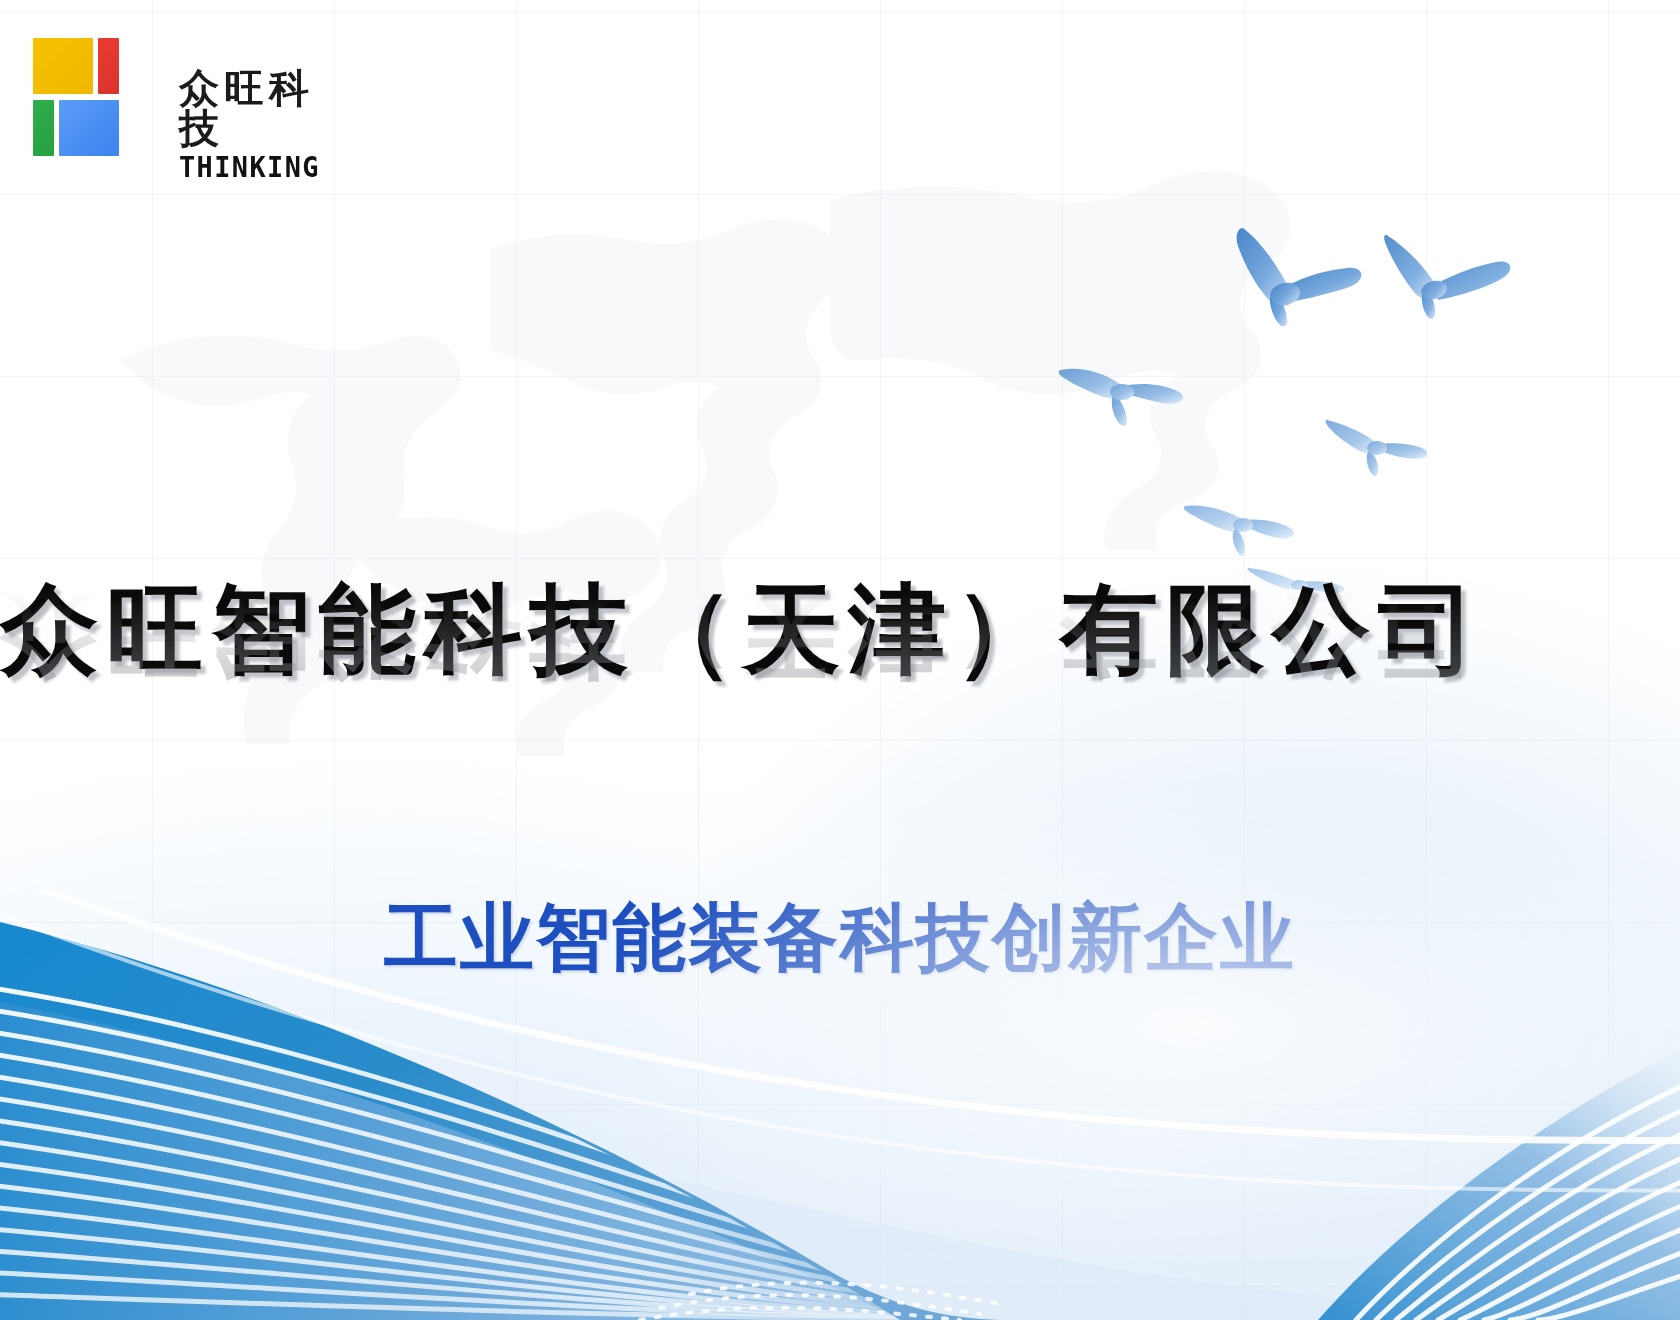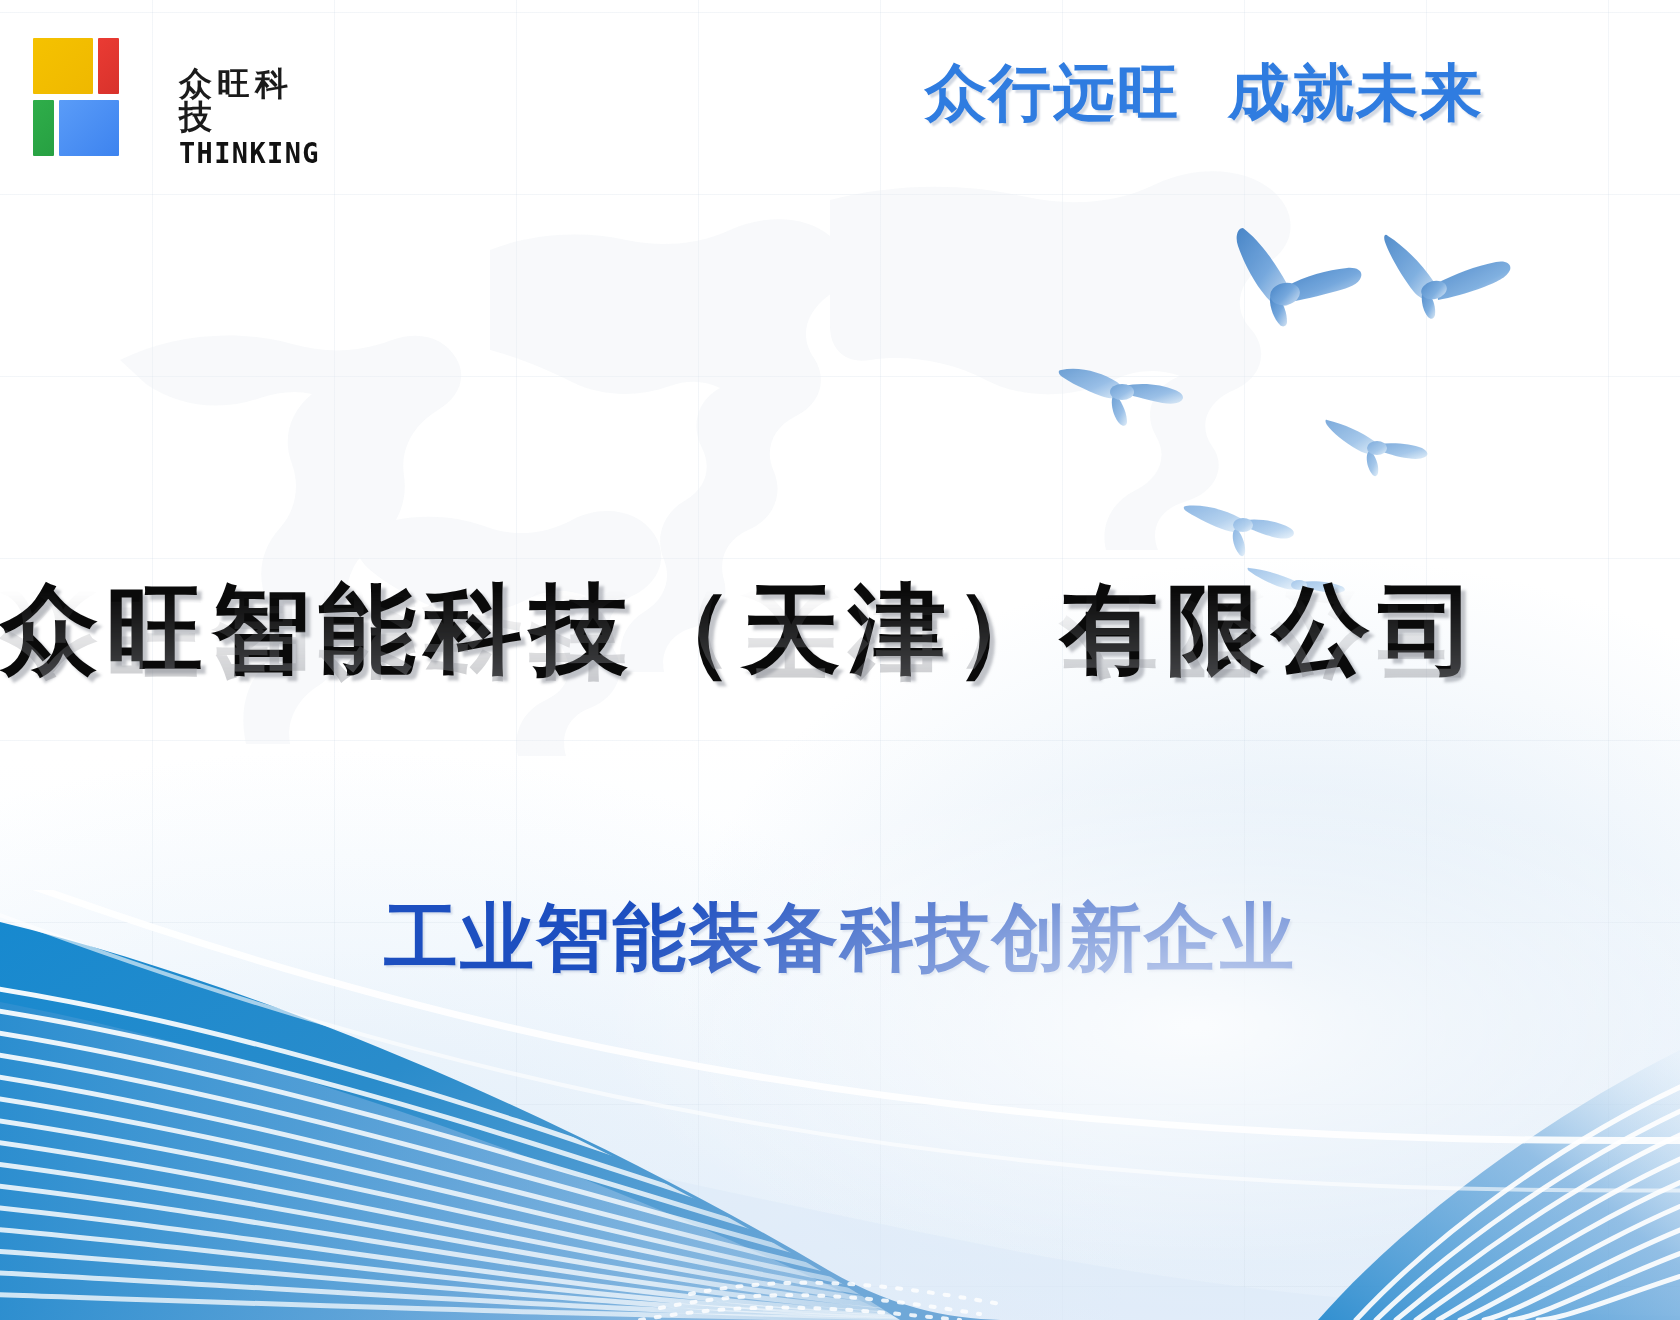--- a/index.html
+++ b/index.html
@@ -57,23 +57,23 @@
 
   .logo-sep{
     position:absolute; left:134px; top:30px;
     width:2px; height:110px; background:#ffffff;
   }
   .logo-text{
     position:absolute; left:146px; top:40px;
     display:flex; flex-direction:column; gap:6px;
   }
   .logo-cn{
-    font-size:33px; font-weight:700; color:#1b1b1b;
+    font-size:40px; font-weight:700; color:#1b1b1b;
     letter-spacing:5px; line-height:1;
-    font-family:Liberation Serif, serif;
+    font-family:Liberation Sans, sans-serif;
   }
   .logo-en{
     font-size:28px; font-weight:900; color:#121212;
     letter-spacing:1.5px; line-height:1;
     font-family:"DejaVu Sans Mono","Liberation Mono",monospace;
     transform:scaleX(0.96); transform-origin:left center;
   }
 
   .slogan{
     position:absolute; right:196px; top:62px;
@@ -184,21 +184,20 @@
         <i class="lm-green"></i>
         <i class="lm-blue"></i>
       </div>
       <div class="logo-sep"></div>
       <div class="logo-text">
         <div class="logo-cn">众旺科技</div>
         <div class="logo-en">THINKING</div>
       </div>
     </div>
 
-    <div class="slogan">众行远旺  成就未来</div>
   </div>
 
   <div class="birds">
 
     <div class="bird" style="left:1205px; top:222px;">
       <svg width="175" height="105" viewBox="0 0 175 105">
         <defs>
           <linearGradient id="bg1" x1="0" y1="0" x2="1" y2="1">
             <stop offset="0%" stop-color="#3f7fc4"></stop>
               <stop offset="55%" stop-color="#6fa4dc"></stop>

